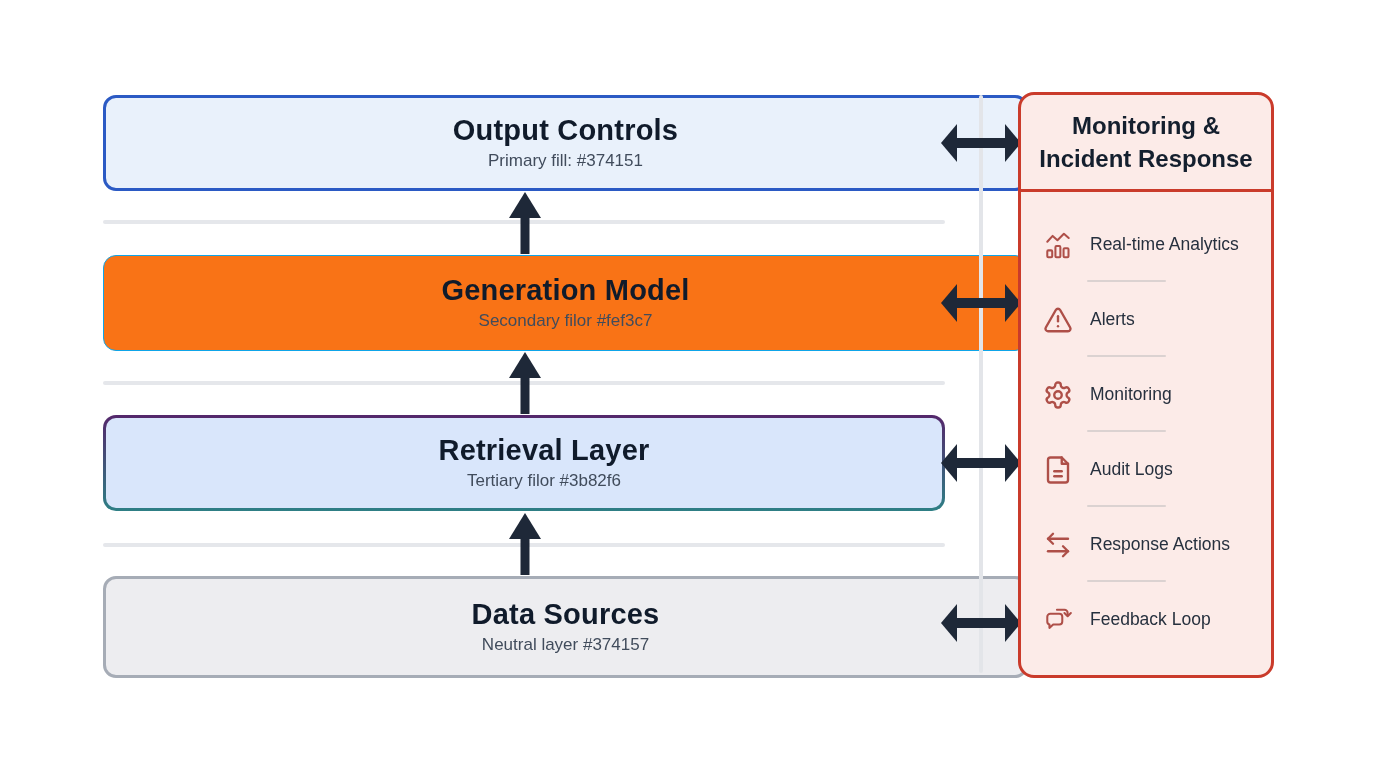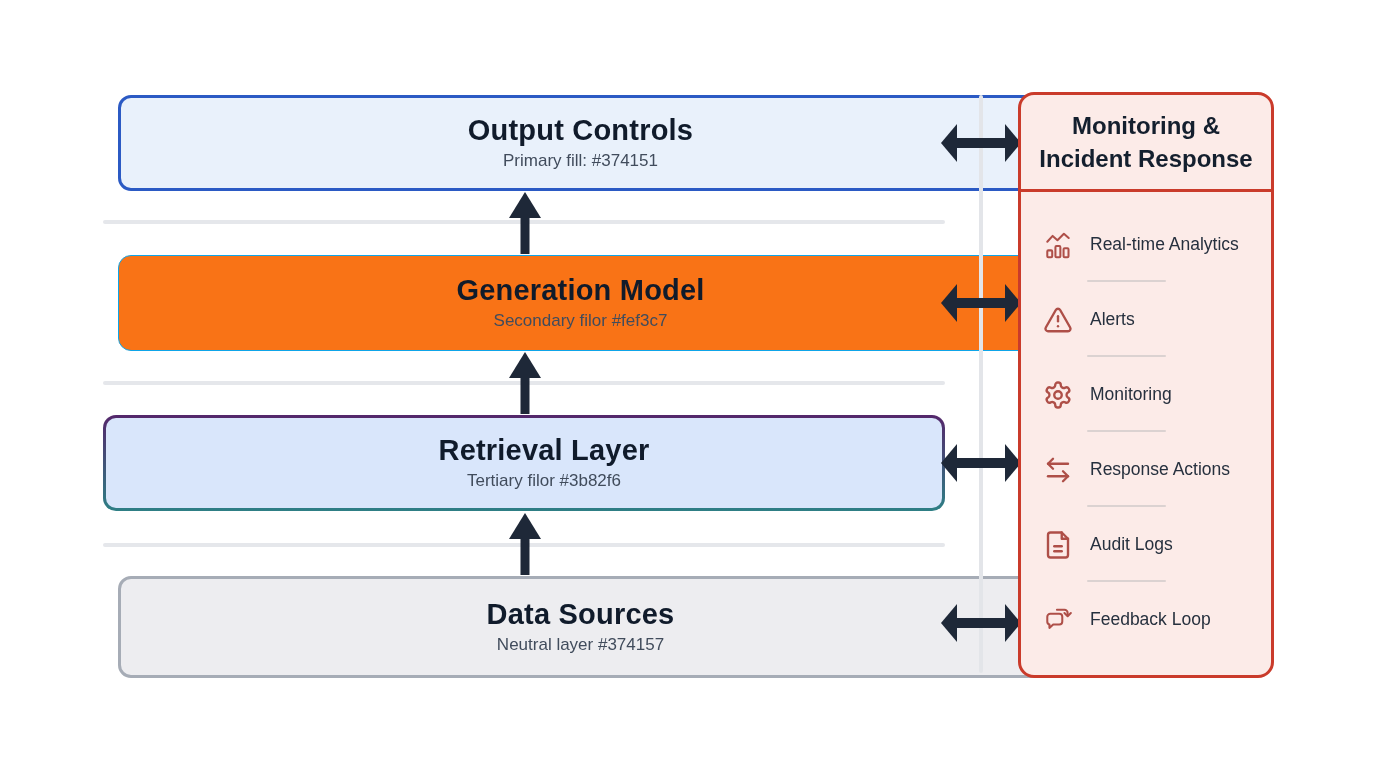--- a/index.html
+++ b/index.html
@@ -1,20 +1,20 @@
 <!DOCTYPE html>
 <html><head>
 <meta charset="utf-8">
 <style>
   html,body{margin:0;padding:0;background:#fff;}
   #stage{position:relative;width:1376px;height:768px;background:#ffffff;overflow:hidden;
          font-family:"Liberation Sans", sans-serif;}
 
   
-  .layer{position:absolute;left:118px;width:925px;height:96px;border-radius:13px;
+  .layer{position:absolute;left:103px;width:925px;height:96px;border-radius:13px;
          display:flex;flex-direction:column;align-items:center;justify-content:center;
          box-sizing:border-box;}
   .layer .t{font-size:29px;font-weight:700;color:#101b2b;letter-spacing:.2px;line-height:1.1;}
   .layer .s{font-size:17px;color:#414c5c;margin-top:5px;}
   #layer-output{top:95px;background:#e9f1fb;border:3px solid #2b5ac4;}
   #layer-generation{top:255px;background:#f97316;border:1px solid #0ea5e9;}
   #layer-retrieval-wrap{position:absolute;left:103px;top:415px;width:842px;height:96px;
          border-radius:13px;background:linear-gradient(180deg,#54276b,#2e7f85);
          padding:3px;box-sizing:border-box;}
   #layer-retrieval{position:static;left:auto;width:100%;height:100%;border:none;
@@ -141,36 +141,36 @@
       <div class="panel-item">
         <svg class="icon" width="30" height="30" viewBox="0 0 24 24">
           <path d="M12.22 2h-.44a2 2 0 0 0-2 2v.18a2 2 0 0 1-1 1.73l-.43.25a2 2 0 0 1-2 0l-.15-.08a2 2 0 0 0-2.73.73l-.22.38a2 2 0 0 0 .73 2.73l.15.1a2 2 0 0 1 1 1.72v.51a2 2 0 0 1-1 1.74l-.15.09a2 2 0 0 0-.73 2.73l.22.38a2 2 0 0 0 2.73.73l.15-.08a2 2 0 0 1 2 0l.43.25a2 2 0 0 1 1 1.73V20a2 2 0 0 0 2 2h.44a2 2 0 0 0 2-2v-.18a2 2 0 0 1 1-1.73l.43-.25a2 2 0 0 1 2 0l.15.08a2 2 0 0 0 2.73-.73l.22-.39a2 2 0 0 0-.73-2.73l-.15-.08a2 2 0 0 1-1-1.74v-.5a2 2 0 0 1 1-1.74l.15-.09a2 2 0 0 0 .73-2.73l-.22-.38a2 2 0 0 0-2.73-.73l-.15.08a2 2 0 0 1-2 0l-.43-.25a2 2 0 0 1-1-1.73V4a2 2 0 0 0-2-2z"></path>
           <circle cx="12" cy="12" r="3"></circle>
         </svg>
         <span class="lbl">Monitoring</span>
       </div>
 
       <div class="panel-item">
         <svg class="icon" width="30" height="30" viewBox="0 0 24 24">
+          <path d="M15 2H6a2 2 0 0 0-2 2v16a2 2 0 0 0 2 2h12a2 2 0 0 0 2-2V7Z"></path>
+          <path d="M15 2v5h5"></path>
+            <path d="M9 13h6"></path>
+            <path d="M9 17h6"></path>
+        </svg>
+        <span class="lbl">Audit Logs</span>
+      </div>
+
+      <div class="panel-item">
+        <svg class="icon" width="30" height="30" viewBox="0 0 24 24">
           <path d="m8 3-4 4 4 4"></path>
             <path d="M4 7h16"></path>
           <path d="m16 13 4 4-4 4"></path>
             <path d="M20 17H4"></path>
         </svg>
         <span class="lbl">Response Actions</span>
-      </div>
-
-      <div class="panel-item">
-        <svg class="icon" width="30" height="30" viewBox="0 0 24 24">
-          <path d="M15 2H6a2 2 0 0 0-2 2v16a2 2 0 0 0 2 2h12a2 2 0 0 0 2-2V7Z"></path>
-          <path d="M15 2v5h5"></path>
-            <path d="M9 13h6"></path>
-            <path d="M9 17h6"></path>
-        </svg>
-        <span class="lbl">Audit Logs</span>
       </div>
 
       <div class="panel-item">
         <svg class="icon" width="30" height="30" viewBox="0 0 28 28">
           <path d="M4 11a2.8 2.8 0 0 1 2.8-2.8h8.4A2.8 2.8 0 0 1 18 11v4.4a2.8 2.8 0 0 1-2.8 2.8H9.5L6 21.4v-3.2A2.8 2.8 0 0 1 4 15.4z"></path>
           <path d="M13 4.5h7a3 3 0 0 1 3 3v2"></path>
           <polyline points="20,7.5 23,10.5 26,7.5"></polyline>
         </svg>
         <span class="lbl">Feedback Loop</span>
       </div>

